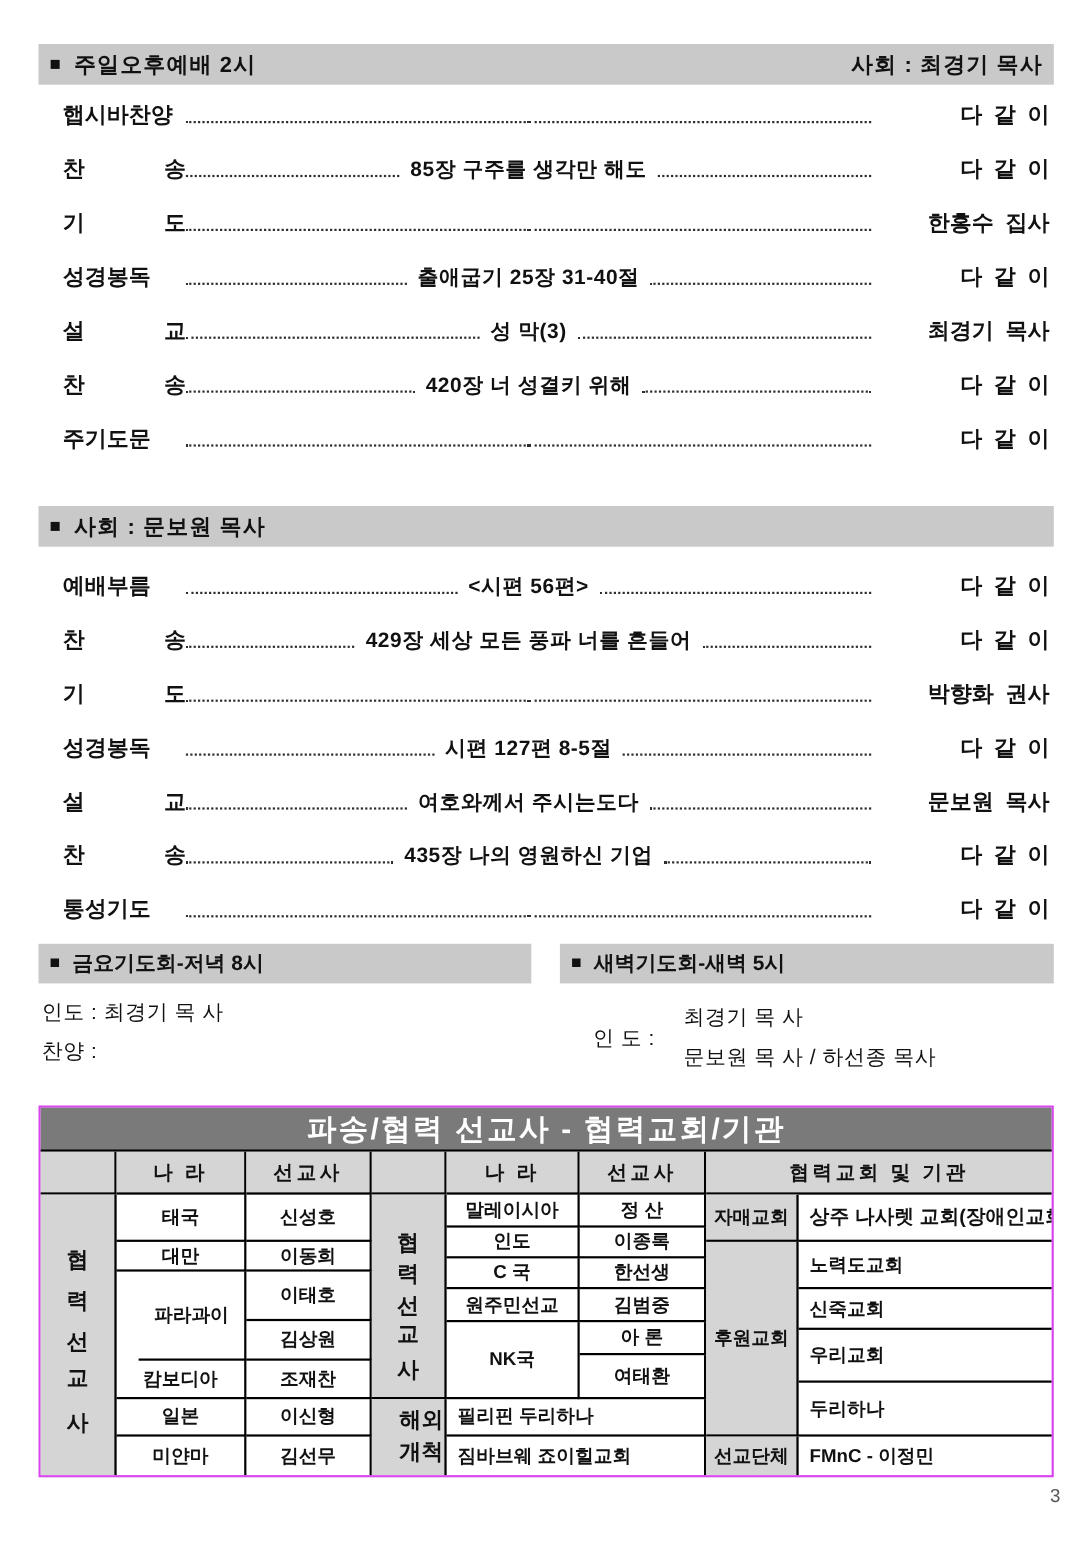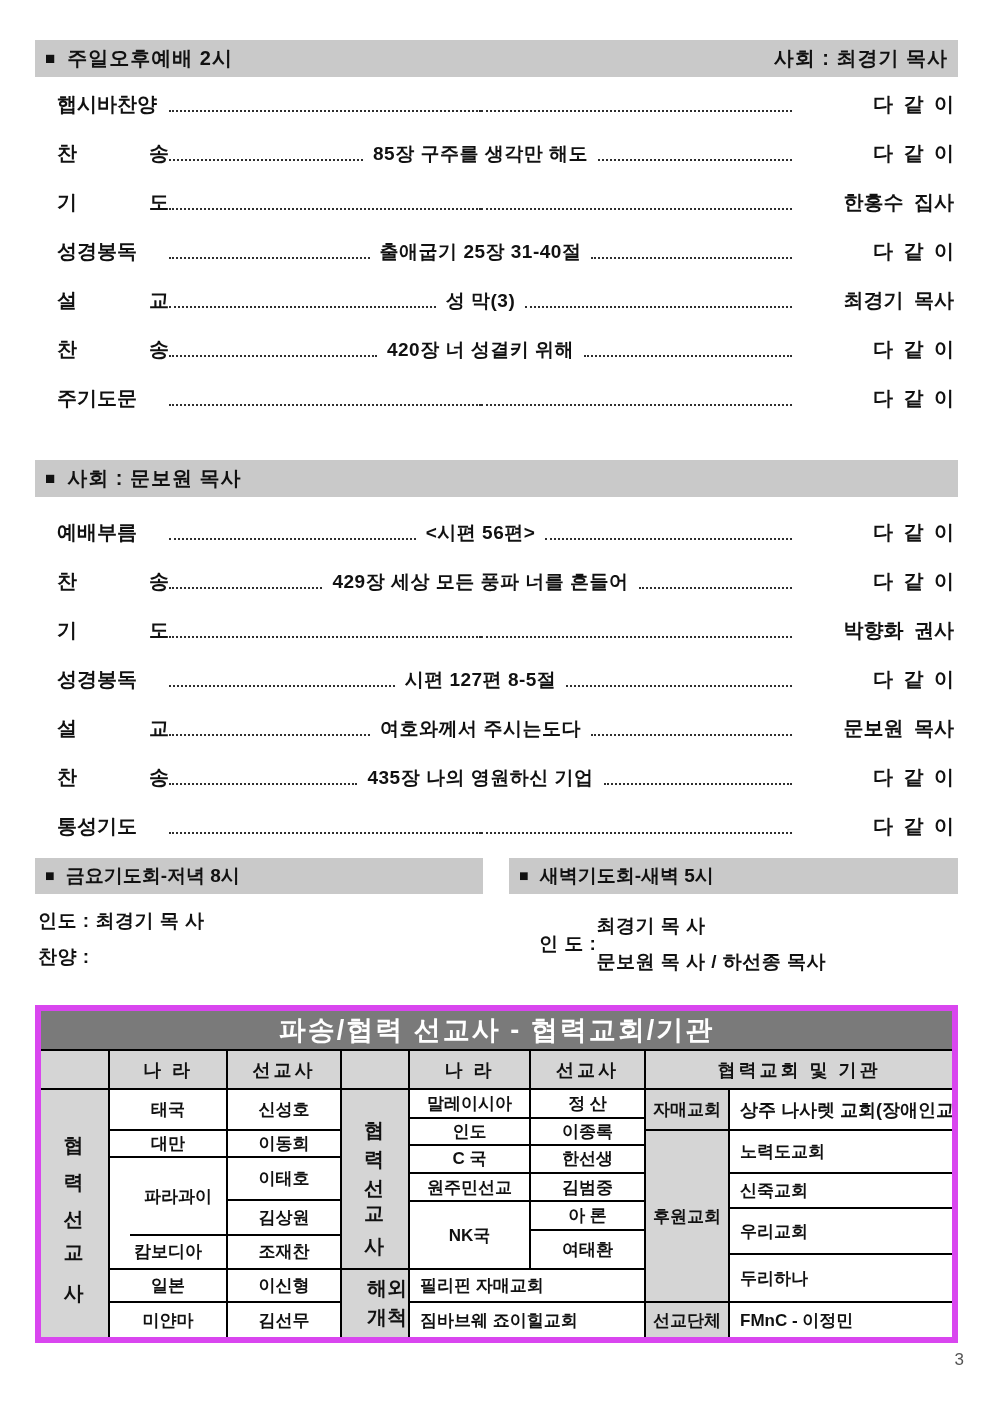--- a/index.html
+++ b/index.html
@@ -29,29 +29,29 @@
   }
   .dots{flex:1 1 0;height:0;border-bottom:2px dotted #2e2e2e;transform:translateY(6px);min-width:0;}
   .ocenter{font-size:19px;font-weight:700;margin:0 10px;white-space:nowrap;letter-spacing:0.5px;}
   .ocenter:empty{display:none;}
   .oright{flex:0 0 152px;width:152px;text-align:right;font-size:20px;font-weight:700;word-spacing:5px;margin-left:10px;white-space:nowrap;}
 
   
   .minibar{height:36px;background:#c9c9c9;display:flex;align-items:center;
     box-sizing:border-box;padding:0 10px;font-size:19px;font-weight:700;}
   .minibar .bullet{font-size:16px;margin-right:11px;line-height:1;}
-  .subtext{font-size:19px;font-weight:700;letter-spacing:0.5px;}
+  .subtext{font-size:19px;font-weight:400;letter-spacing:0.5px;}
   .dawn-wrap{display:flex;align-items:center;}
-  .dawn-label{}
+  .dawn-label{margin-right:26px;}
   .dawn-lines div{line-height:36px;}
 
   
   .mtable{
     left:35px;top:1005px;width:923px;height:338px;box-sizing:border-box;
-    border:6px solid #d946ef;display:flex;flex-direction:column;background:#fff;
+    border:2px solid #d946ef;display:flex;flex-direction:column;background:#fff;
   }
   .mtitle{
     height:40px;flex:0 0 40px;background:#7a7a7a;color:#fff;
     display:flex;align-items:center;justify-content:center;
     font-size:27px;font-weight:700;letter-spacing:2px;border-bottom:2px solid #000;box-sizing:border-box;
   }
   .mhead{
     flex:0 0 39px;display:grid;
     grid-template-columns:69px 118px 114px 68px 121px 115px 1fr;
   }
@@ -266,21 +266,21 @@
       <div class="tc" style="grid-area:3/2/4/3;">C 국</div>
       <div class="tc" style="grid-area:3/3/4/4;">한선생</div>
       <div class="tc" style="grid-area:4/2/5/3;">원주민선교</div>
       <div class="tc" style="grid-area:4/3/5/4;">김범중</div>
       <div class="tc" style="grid-area:5/2/7/3;">NK국</div>
       <div class="tc" style="grid-area:5/3/6/4;">아 론</div>
       <div class="tc" style="grid-area:6/3/7/4;">여태환</div>
       <div class="tc gray nb" style="grid-area:7/1/9/2;padding-left:24px;">
         <span class="twolines">해외개척</span>
       </div>
-      <div class="tc left" style="grid-area:7/2/8/4;">필리핀 자매교회</div>
+      <div class="tc left" style="grid-area:7/2/8/4;">필리핀 두리하나</div>
       <div class="tc left nb" style="grid-area:8/2/9/4;">짐바브웨 죠이힐교회</div>
     </div>
 
     <div class="gc">
       <div class="tc gray" style="grid-area:1/1/2/2;">자매교회</div>
       <div class="tc left nr smallfit" style="grid-area:1/2/2/3;">상주 나사렛 교회(장애인교회)</div>
       <div class="tc gray" style="grid-area:2/1/6/2;">후원교회</div>
       <div class="tc left nr" style="grid-area:2/2/3/3;">노력도교회</div>
       <div class="tc left nr" style="grid-area:3/2/4/3;">신죽교회</div>
       <div class="tc left nr" style="grid-area:5/2/6/3;">두리하나</div>

